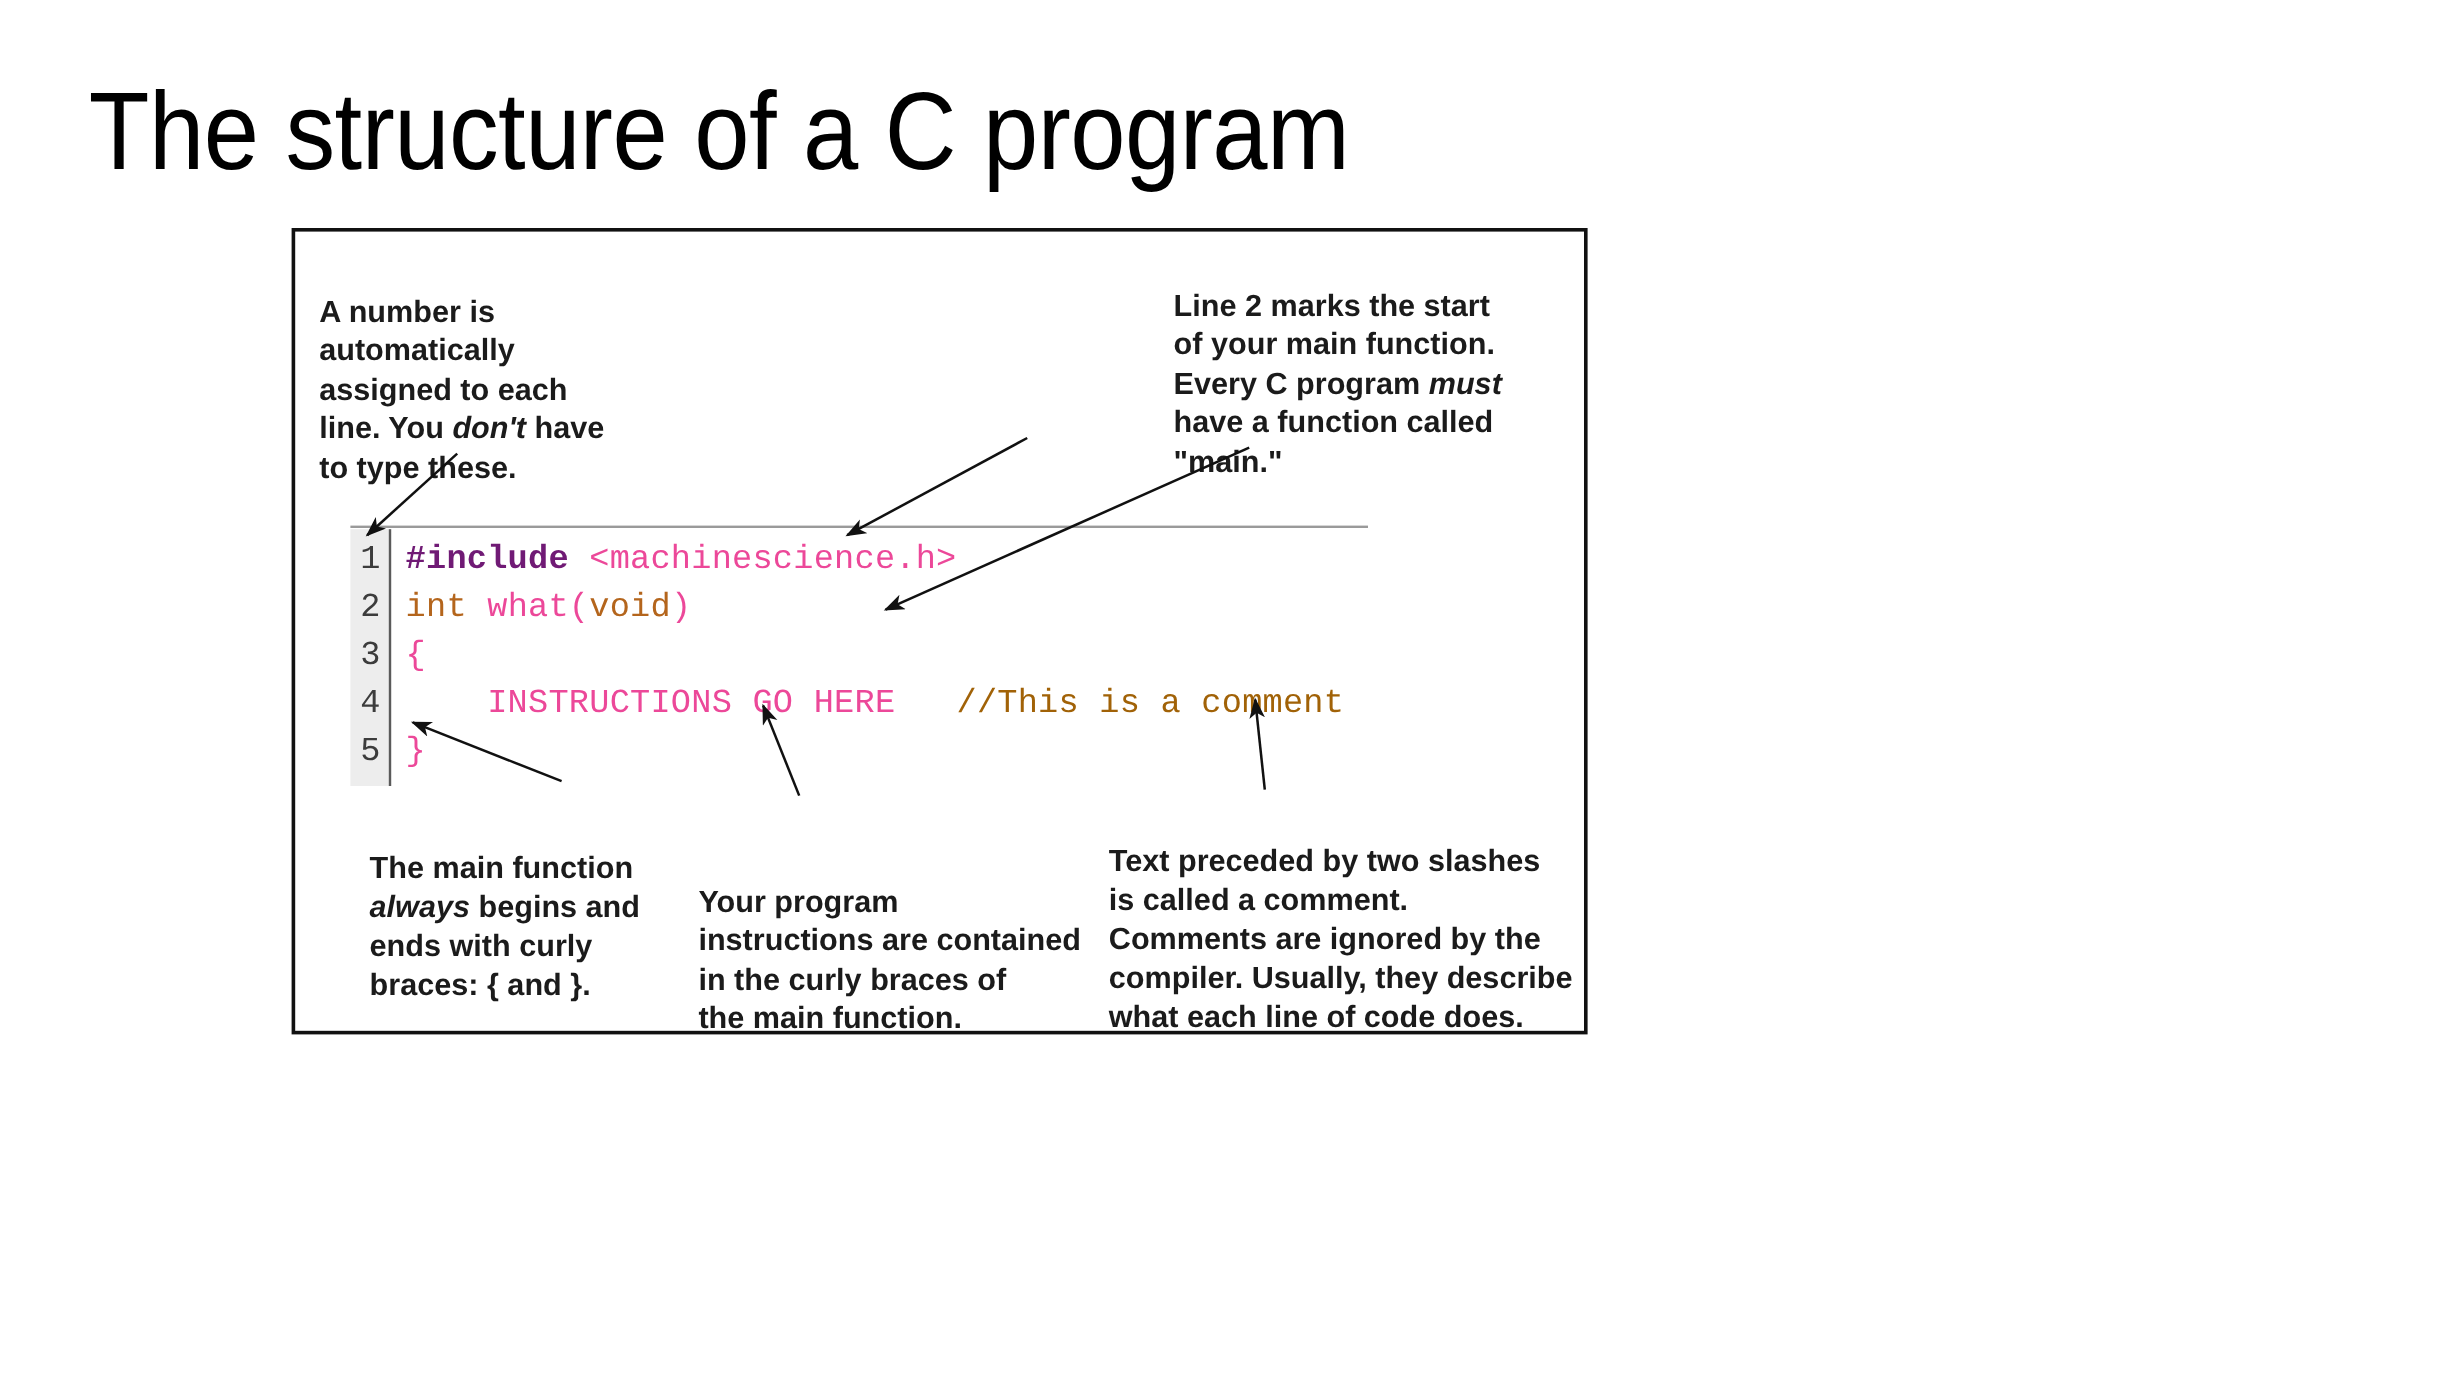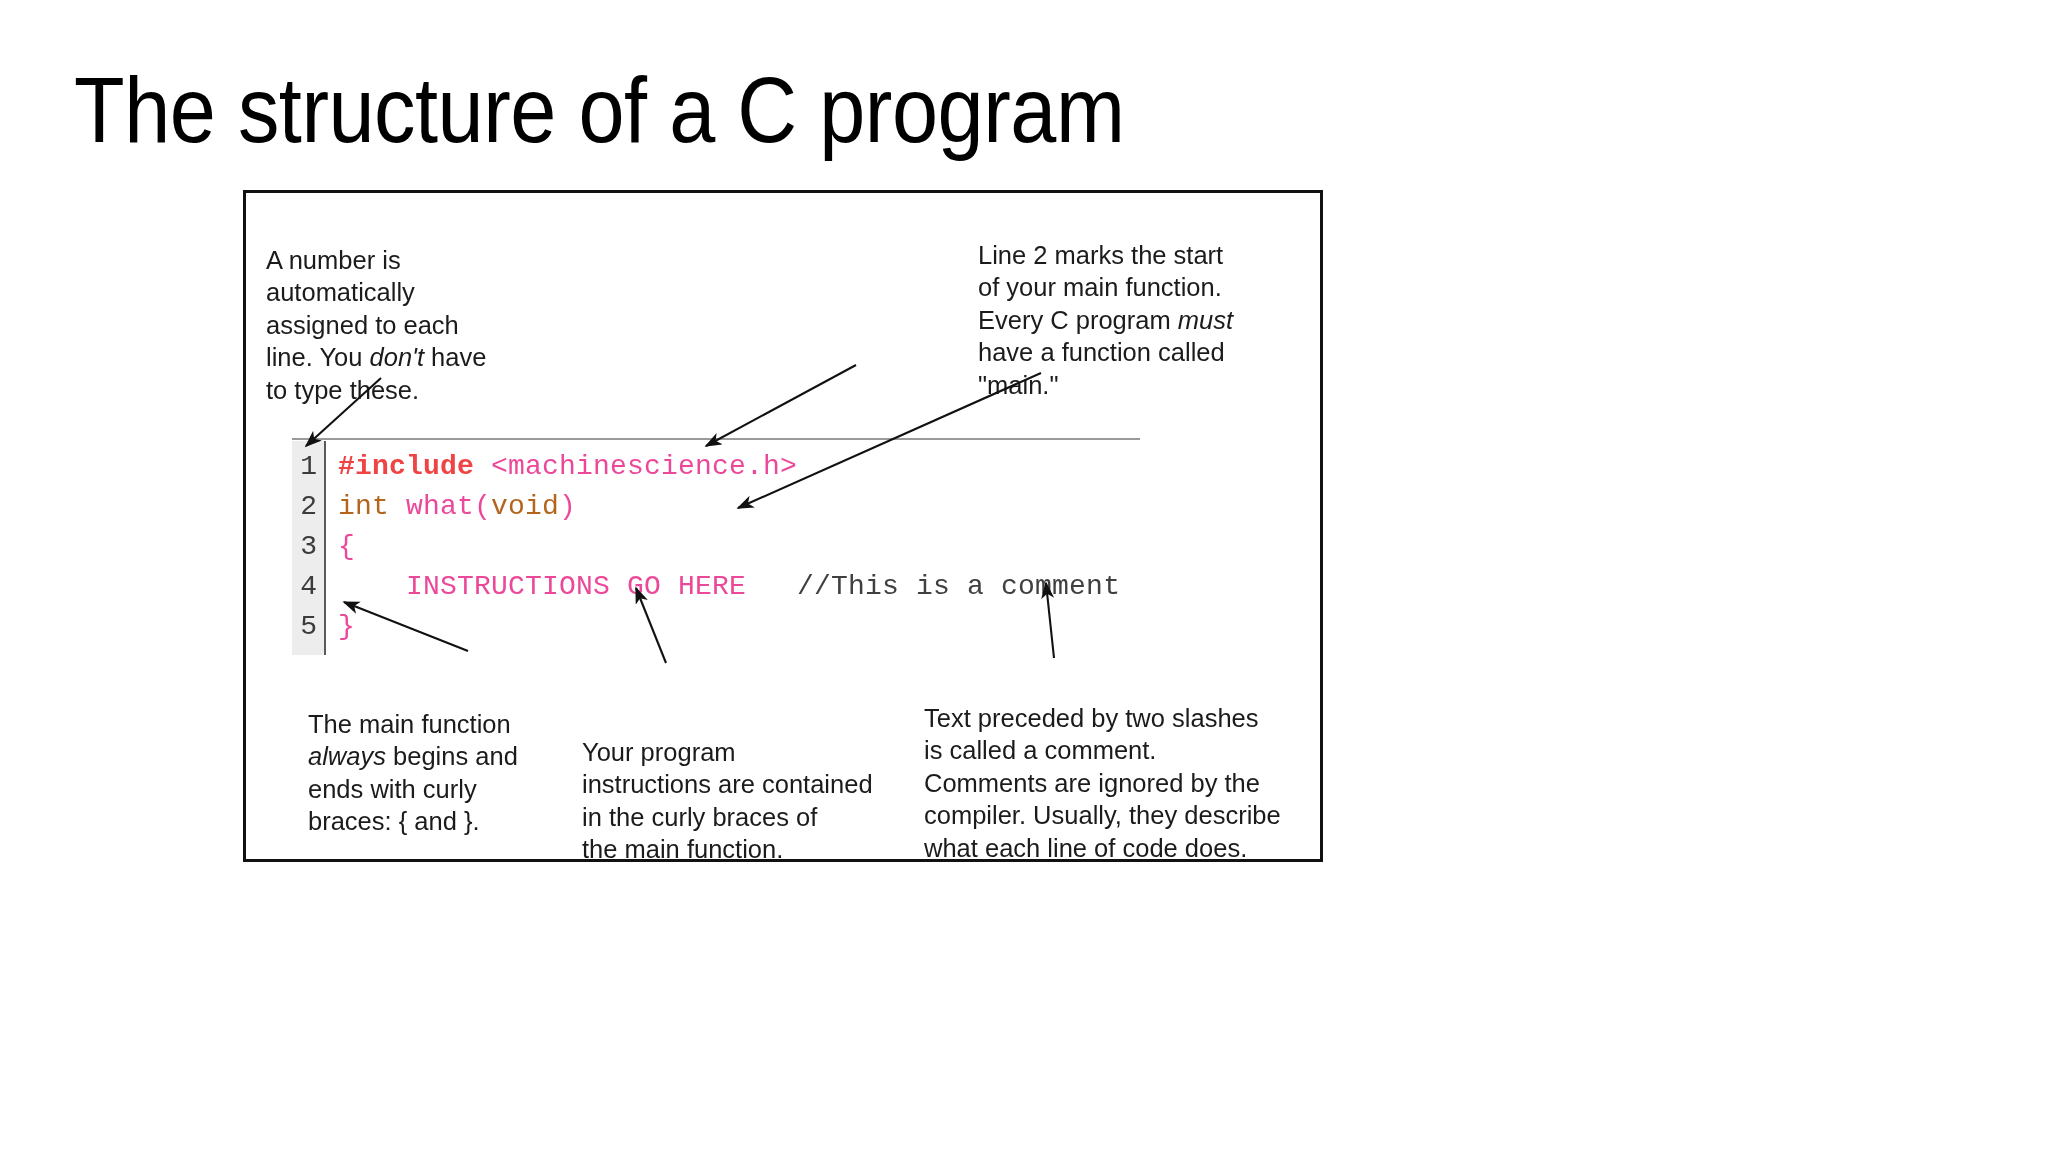--- a/index.html
+++ b/index.html
@@ -61,21 +61,21 @@
     pointer-events: none;
   }
 
   
   .annot {
     position: absolute;
     color: #1b1b1b;
     font-family: "Liberation Sans", sans-serif;
     font-size: 25.5px;
     line-height: 32.5px;
-    font-weight: 400;
+    font-weight: 700;
     white-space: pre-line;
   }
   .annot em { font-style: italic; }
 
   #annot-line-numbers  { left: 20px;  top: 18px;  width: 270px; }
   #annot-include       { left: 312px; top: 18px;  width: 400px; }
   #annot-main          { left: 732px; top: 13px;  width: 330px; }
   #annot-braces        { left: 45px;  top: 482px; width: 280px; margin-left: 17px; }
   #annot-instructions  { left: 336px; top: 510px; width: 360px; }
   #annot-comment       { left: 678px; top: 476px; width: 400px; }
@@ -129,23 +129,23 @@
   #code-lines .cl {
     display: block;
     font-family: "Liberation Mono", monospace;
     font-size: 28px;
     line-height: 40px;
     color: #101010;
     white-space: pre;
     letter-spacing: 0.2px;
   }
 
-  .tok-pre  { color: #ef4444; font-weight: 700; }
+  .tok-pre  { color: #701a75; font-weight: 700; }
   .tok-kw   { color: #b4651c; text-align: right; }
-  .tok-cmt  { color: #404040; }
+  .tok-cmt  { color: #a16207; }
   .tok-plain{ color: #ec4899; }
 </style>
 </head>
 <body>
 
 <div id="slide-title">The structure of a C program</div>
 
 <div id="figure">
   <div id="figure-canvas">
 

